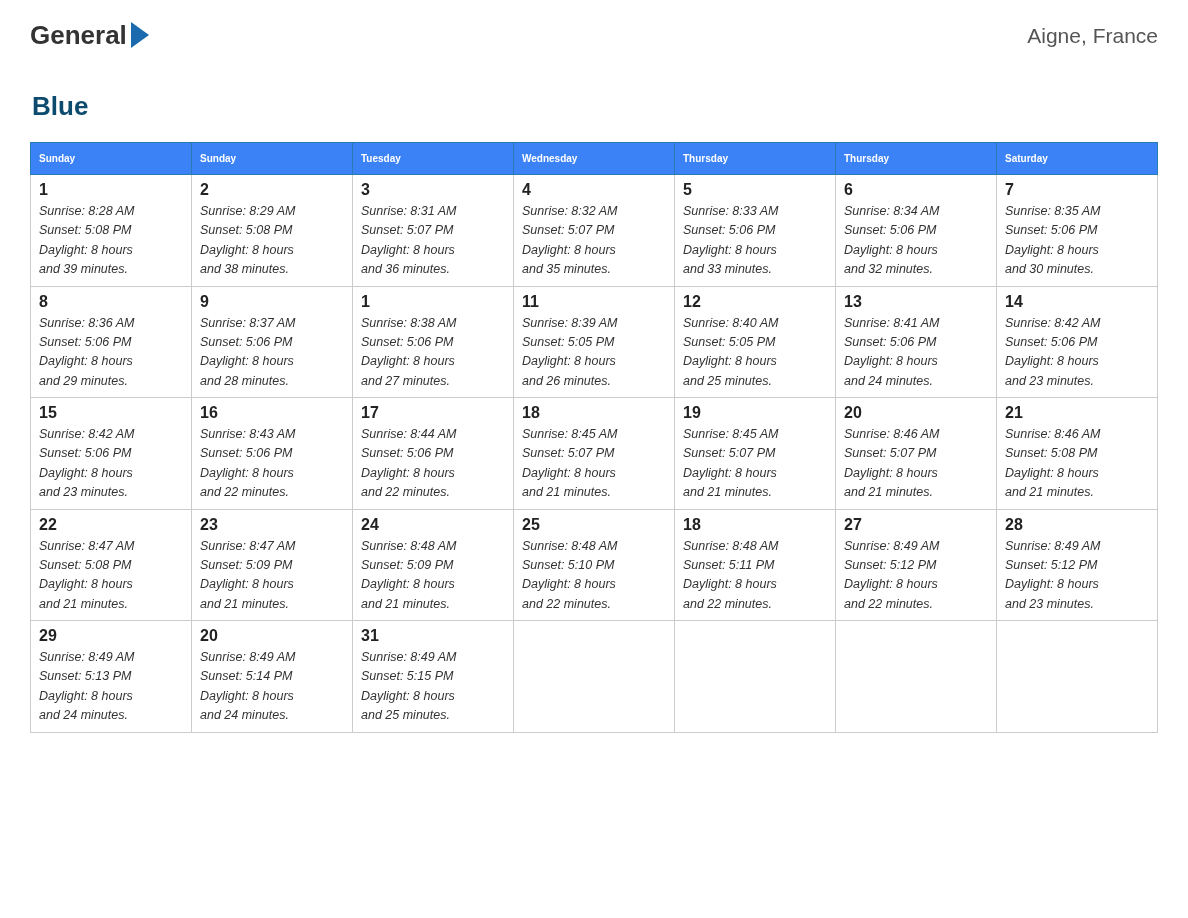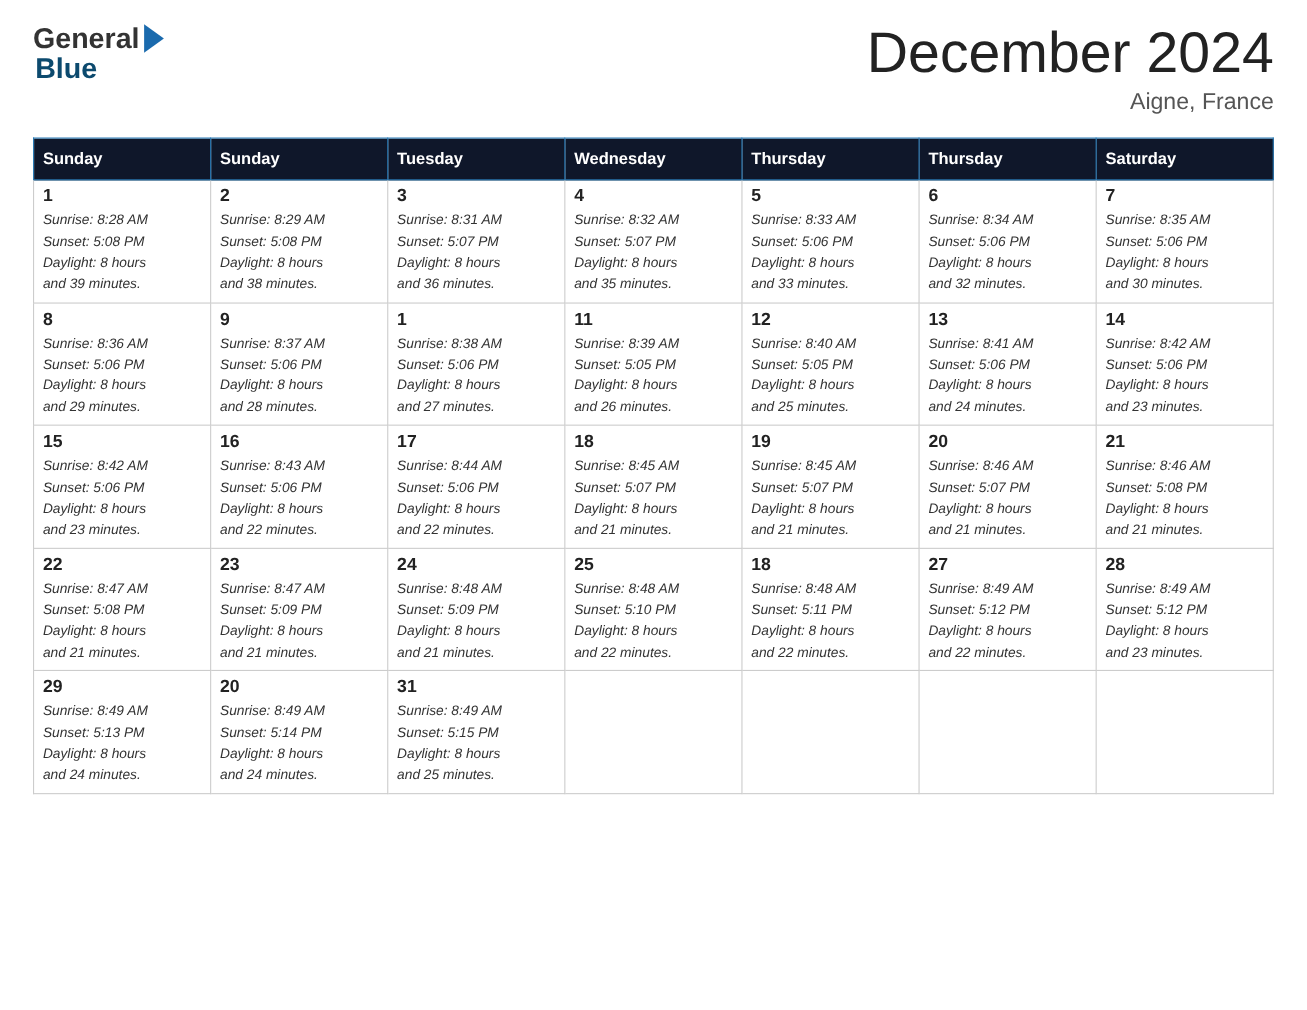--- a/index.html
+++ b/index.html
@@ -13,20 +13,21 @@
     .header {
       display: flex;
       justify-content: space-between;
       align-items: flex-start;
       margin-bottom: 20px;
     }
     .logo {
       display: flex;
       flex-direction: column;
       align-items: flex-start;
+      gap: 44px;
     }
     .logo-general {
       font-size: 26px;
       font-weight: bold;
       color: #333;
     }
     .logo-arrow {
       width: 0;
       height: 0;
       border-left: 18px solid #1a6aad;
@@ -55,23 +56,23 @@
       font-size: 21px;
       color: #555;
       margin-top: 4px;
     }
     table {
       width: 100%;
       border-collapse: collapse;
       table-layout: fixed;
     }
     thead tr th {
-      background-color: #0f172a;
+      background-color: #3b82f6;
       color: #fff;
-      font-size: 15px;
+      font-size: 10px;
       font-weight: bold;
       padding: 10px 8px;
       text-align: left;
       border: 1px solid #2a7bb5;
     }
     tbody tr td {
       vertical-align: top;
       padding: 6px 8px;
       border: 1px solid #ccc;
       font-size: 13px;
@@ -107,21 +108,20 @@
 
 <div class="header">
   <div class="logo">
     <div class="logo-row">
       <span class="logo-general">General</span>
       <div class="logo-arrow"></div>
     </div>
     <span class="logo-blue">Blue</span>
   </div>
   <div class="title-block">
-    <div class="month-title">December 2024</div>
     <div class="location">Aigne, France</div>
   </div>
 </div>
 
 <table>
   <thead>
     <tr>
     <th>Sunday</th>
         <th>Sunday</th>
         <th>Tuesday</th>

